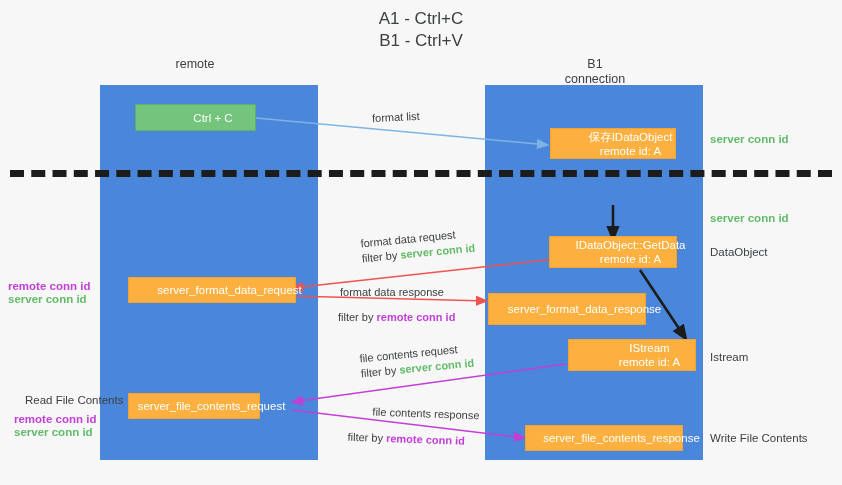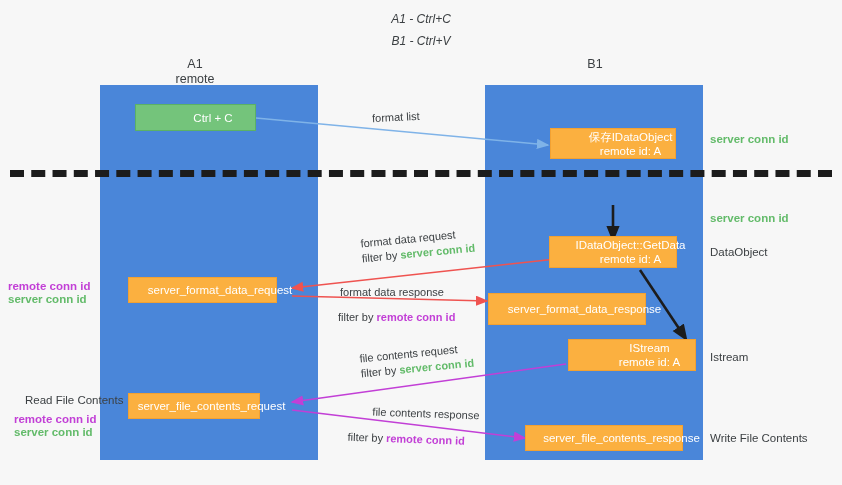--- a/index.html
+++ b/index.html
@@ -10,21 +10,21 @@
     overflow:hidden;
     position:relative;
   }
   #stage{position:absolute;left:0;top:0;width:842px;height:485px;}
   .abs{position:absolute;}
 
   
   #title{
     left:0;top:8px;width:842px;
     text-align:center;
-    font-size:12px;color:#3c4043;line-height:22px;font-style:italic;
+    font-size:17px;color:#3c4043;line-height:22px;
   }
 
   
   .col-head{
     text-align:center;font-size:12.5px;color:#3c4043;line-height:15px;
   }
   #headA{left:130px;top:57px;width:130px;}
   #headB{left:525px;top:57px;width:140px;}
 
   
@@ -71,25 +71,25 @@
 <body>
 
 <div id="stage">
 
   <div class="abs" id="title">
     <div>A1 - Ctrl+C</div>
     <div>B1 - Ctrl+V</div>
   </div>
 
   <div class="abs col-head" id="headA">
-    <div>A1</div>
     <div>remote</div>
   </div>
   <div class="abs col-head" id="headB">
     <div>B1</div>
+    <div>connection</div>
   </div>
 
   <div class="abs lane" id="laneA"></div>
   <div class="abs lane" id="laneB"></div>
 
   <svg id="wires" viewBox="0 0 842 485" xmlns="http://www.w3.org/2000/svg">
     <defs>
       <marker id="ahBlue" markerWidth="9" markerHeight="9" refX="7" refY="3.2" orient="auto" markerUnits="strokeWidth">
         <path d="M0,0 L8,3.2 L0,6.4 z" fill="#7fb3e8"></path>
       </marker>
@@ -118,21 +118,21 @@
 
     <line x1="292" y1="410" x2="525" y2="438" stroke="#c23fd6" stroke-width="1.6" marker-end="url(#ahMag)"></line>
   </svg>
 
   <div class="abs" id="divider"></div>
 
   <div class="abs box green" style="left:135px;top:104px;width:121px;height:27px;">
     <div>Ctrl + C</div>
   </div>
 
-  <div class="abs box orange" style="left:128px;top:277px;width:149px;height:26px;">
+  <div class="abs box orange" style="left:128px;top:277px;width:168px;height:26px;">
     <div>server_format_data_request</div>
   </div>
 
   <div class="abs box orange" style="left:128px;top:393px;width:132px;height:26px;">
     <div>server_file_contents_request</div>
   </div>
 
   <div class="abs box orange" style="left:550px;top:128px;width:126px;height:31px;text-align:center;">
     <div>保存IDataObject</div>
     <div class="l2">remote id: A</div>

